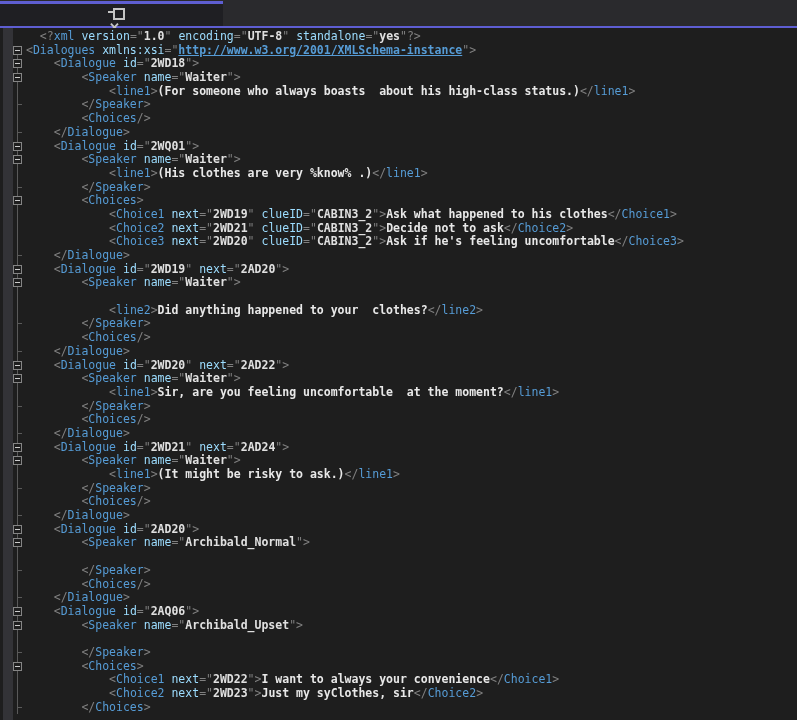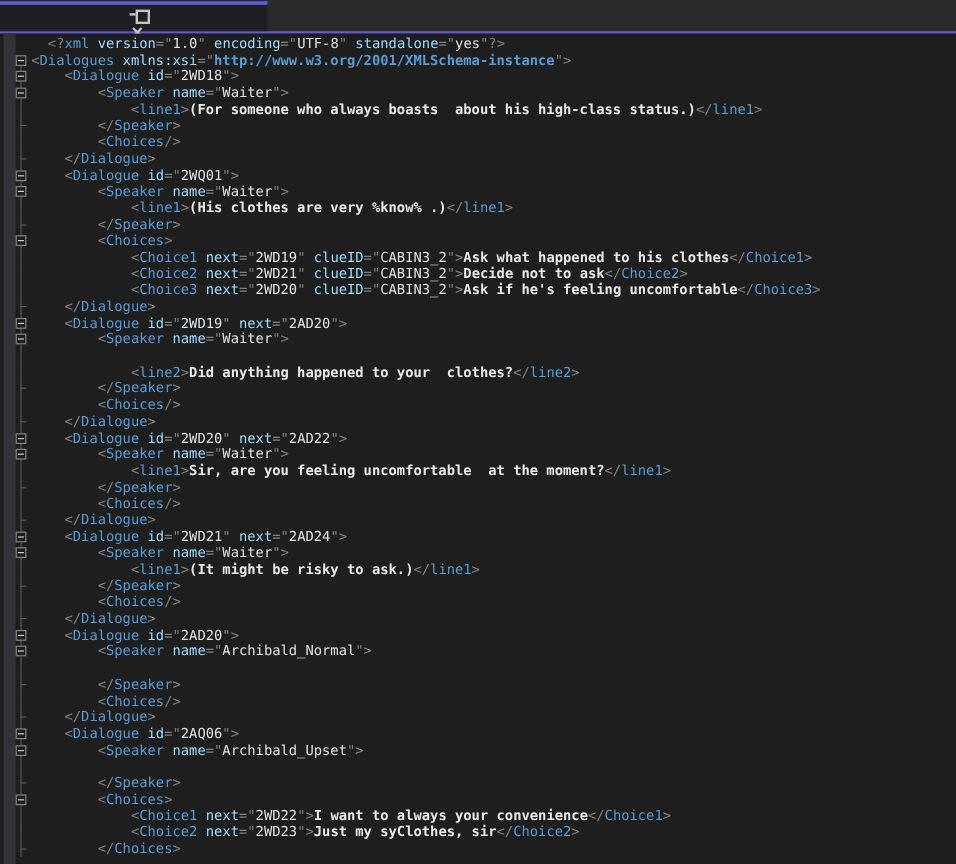--- a/index.html
+++ b/index.html
@@ -50,23 +50,23 @@
   .g-s::before{content:"";position:absolute;left:17px;top:50%;bottom:0;width:1px;background:var(--guide);}
   .g-e::after{content:"";position:absolute;left:17px;top:6px;width:5px;height:1px;background:var(--guide);}
   .fbox{position:absolute;left:13px;top:2px;width:9px;height:9px;
         border:1px solid #858585;background:var(--editor-bg);cursor:pointer;}
   .fminus{position:absolute;left:1px;top:3px;width:5px;height:1px;background:#cccccc;}
 
   
   .tk-d{color:var(--delim);}
   .tk-t{color:var(--tag);}
   .tk-a{color:var(--attr);}
-  .tk-v{color:var(--val);font-weight:400;margin-top:44px;}
+  .tk-v{color:var(--val);font-weight:700;margin-top:44px;}
   .tk-x{color:var(--content);font-weight:600;}
-  .tk-u{color:var(--tag);font-weight:600;}
+  .tk-u{color:var(--tag);text-decoration:underline;font-weight:600;}
 </style>
 </head>
 <body>
 
 <div class="tabbar">
   <div class="tab">
     <span class="tab-title">Archibald_Inf...syClothes.xml</span>
     <span class="tab-btn pin"></span>
     <span class="tab-btn close">✕</span>
   </div>

